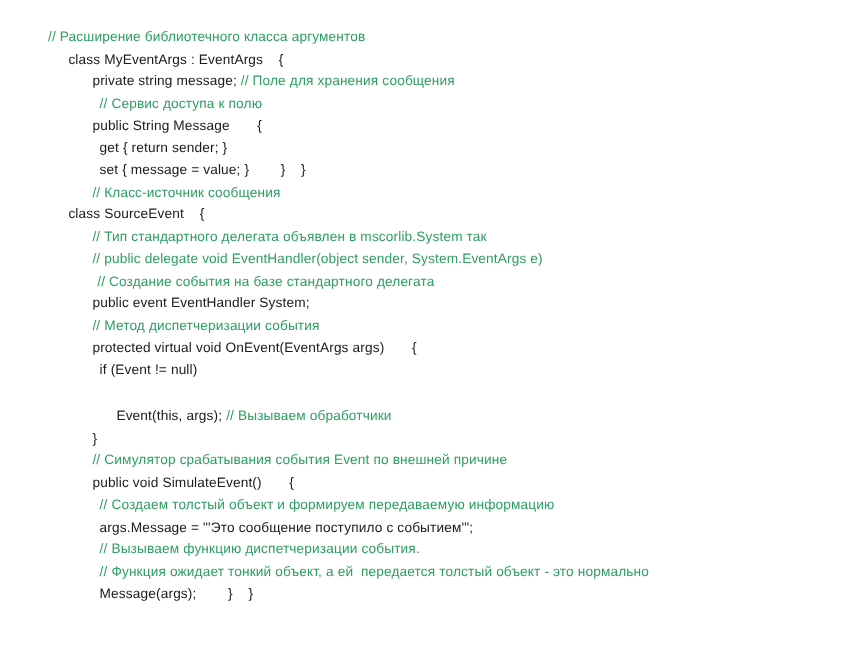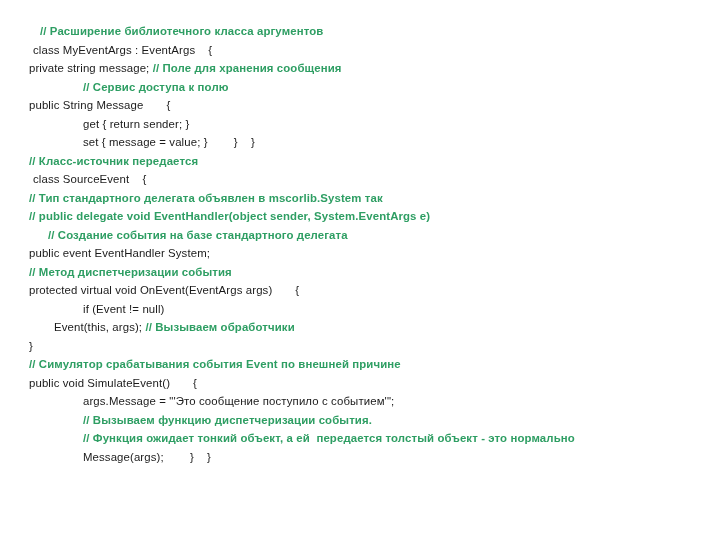--- a/index.html
+++ b/index.html
@@ -31,56 +31,56 @@
     font-family: "Liberation Sans", sans-serif;
     font-size: 11.4px;
     line-height: 18.5px;
     height: 18.5px;
     white-space: pre;
     color: #1a1a1a;
     letter-spacing: 0.01em;
   }
   .cmt {
     color: #2e9e63;
-    font-weight: bold;
   }
   .code {
     color: #1a1a1a;
   }
   
   .i0 { padding-left: 40px; }
-  .i1 { padding-left: 33px; }
-  .i2 { padding-left: 29px; }
+  .i1 { padding-left: 57px; }
+  .i2 { padding-left: 77px; }
   .i3 { padding-left: 83px; }
-  .i4 { padding-left: 54px; }
-  .i2b { padding-left: 48px; }
+  .i4 { padding-left: 97px; margin-top: 20px; }
+  .i2b { padding-left: 81px; }
 </style>
 </head>
 <body>
 
 <div id="slide">
   <div id="code-listing">
       <div class="code-line i0"><span class="cmt">// Расширение библиотечного класса аргументов</span></div>
       <div class="code-line i1"><span class="code">class MyEventArgs : EventArgs    {</span></div>
       <div class="code-line i2"><span class="code">private string message; </span><span class="cmt">// Поле для хранения сообщения</span></div>
       <div class="code-line i3"><span class="cmt">// Сервис доступа к полю</span></div>
       <div class="code-line i2"><span class="code">public String Message       {</span></div>
       <div class="code-line i3"><span class="code">get { return sender; }</span></div>
       <div class="code-line i3"><span class="code">set { message = value; }        }    }</span></div>
-      <div class="code-line i2"><span class="cmt">// Класс-источник передается</span></div>
+      <div class="code-line i2"><span class="cmt">// Класс-источник сообщения</span></div>
       <div class="code-line i1"><span class="code">class SourceEvent    {</span></div>
       <div class="code-line i2"><span class="cmt">// Тип стандартного делегата объявлен в mscorlib.System так</span></div>
       <div class="code-line i2"><span class="cmt">// public delegate void EventHandler(object sender, System.EventArgs e)</span></div>
       <div class="code-line i2b"><span class="cmt">// Создание события на базе стандартного делегата</span></div>
       <div class="code-line i2"><span class="code">public event EventHandler System;</span></div>
       <div class="code-line i2"><span class="cmt">// Метод диспетчеризации события</span></div>
       <div class="code-line i2"><span class="code">protected virtual void OnEvent(EventArgs args)       {</span></div>
       <div class="code-line i3"><span class="code">if (Event != null)</span></div>
       <div class="code-line i4"><span class="code">Event(this, args); </span><span class="cmt">// Вызываем обработчики</span></div>
       <div class="code-line i2"><span class="code">}</span></div>
       <div class="code-line i2"><span class="cmt">// Симулятор срабатывания события Event по внешней причине</span></div>
       <div class="code-line i2"><span class="code">public void SimulateEvent()       {</span></div>
+      <div class="code-line i3"><span class="cmt">// Создаем толстый объект и формируем передаваемую информацию</span></div>
       <div class="code-line i3"><span class="code">args.Message = "'Это сообщение поступило с событием'";</span></div>
       <div class="code-line i3"><span class="cmt">// Вызываем функцию диспетчеризации события.</span></div>
       <div class="code-line i3"><span class="cmt">// Функция ожидает тонкий объект, а ей  передается толстый объект - это нормально</span></div>
       <div class="code-line i3"><span class="code">Message(args);        }    }</span></div>
     </div>
 </div>
 
 </body></html>

